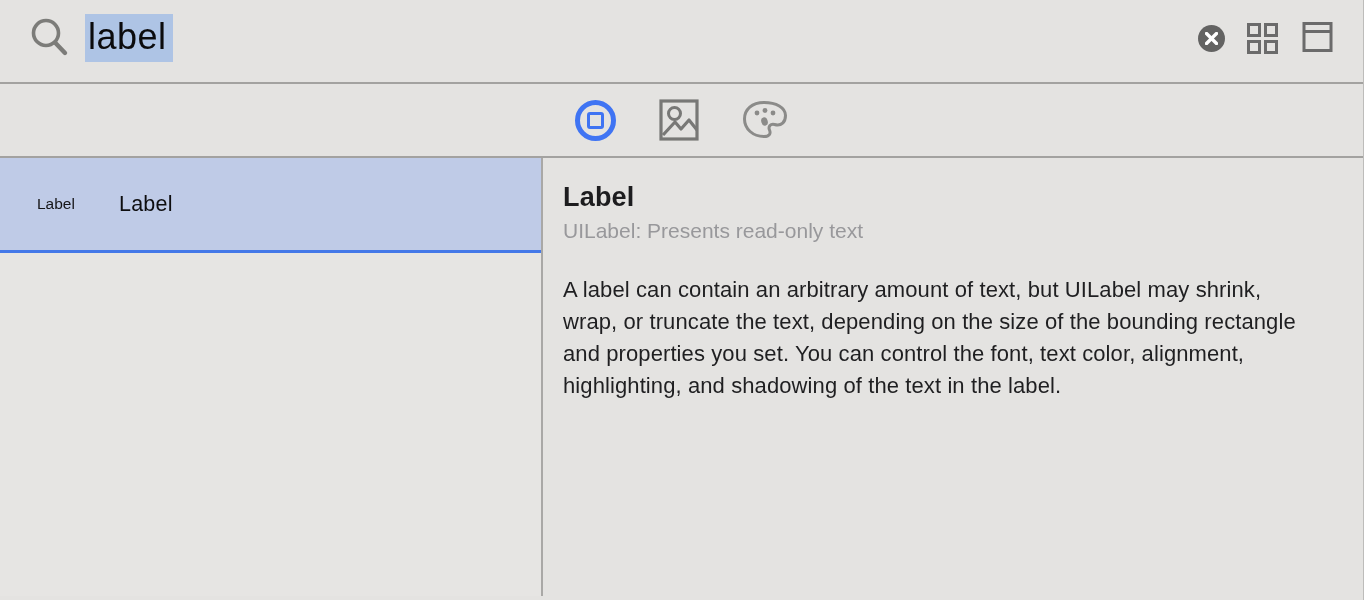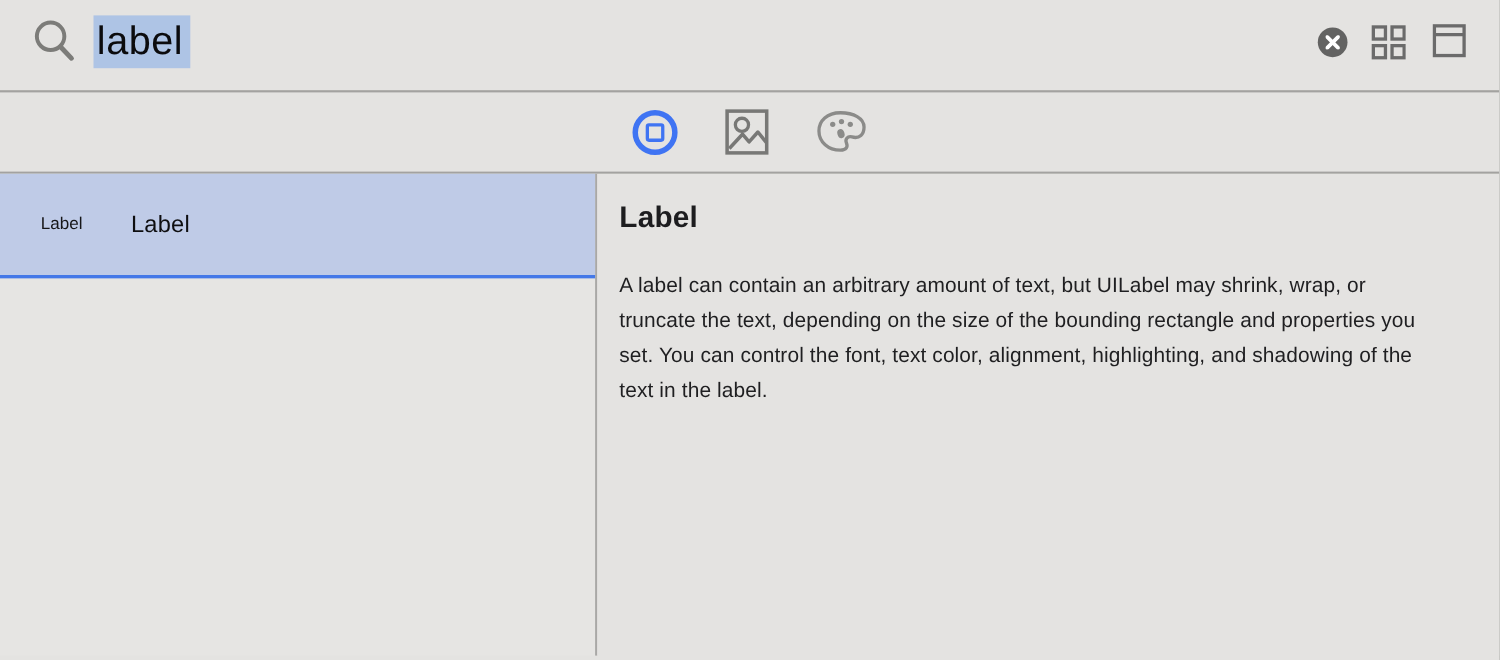--- a/index.html
+++ b/index.html
@@ -103,21 +103,21 @@
     color: #1d1d1f;
     letter-spacing: 0.2px;
   }
   .detail-subtitle {
     margin-top: 6px;
     font-size: 21px;
     color: #98989b;
   }
   .detail-desc {
     margin-top: 31px;
-    font-size: 19px;
+    font-size: 22px;
     line-height: 32px;
     color: #1f1f21;
     max-width: 745px;
     letter-spacing: 0.1px;
   }
 </style>
 </head>
 <body>
 
 <div class="topbar">
@@ -182,16 +182,17 @@
 
   <div class="sidebar">
     <div class="list-item">
       <span class="item-preview">Label</span>
       <span class="item-name">Label</span>
     </div>
   </div>
 
   <div class="detail">
     <h1 class="detail-title">Label</h1>
+    <div class="detail-subtitle">UILabel: Presents read-only text</div>
     <div class="detail-desc">A label can contain an arbitrary amount of text, but UILabel may shrink, wrap, or truncate the text, depending on the size of the bounding rectangle and properties you set. You can control the font, text color, alignment, highlighting, and shadowing of the text in the label.</div>
   </div>
 
 </div>
 
 </body></html>

